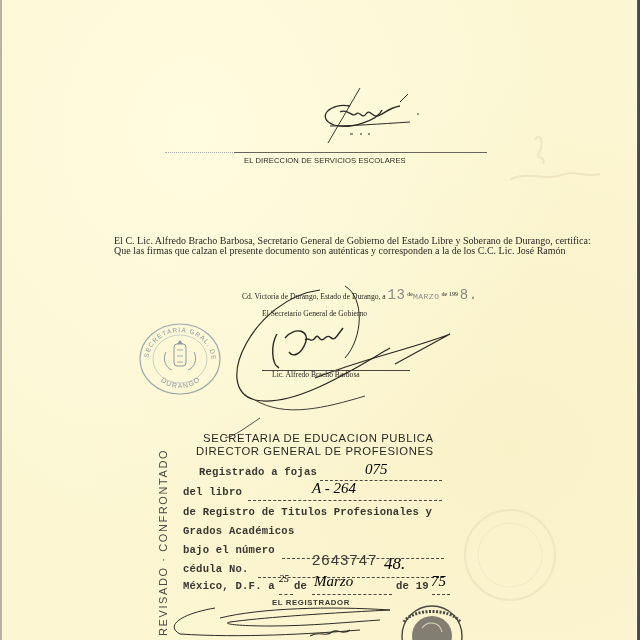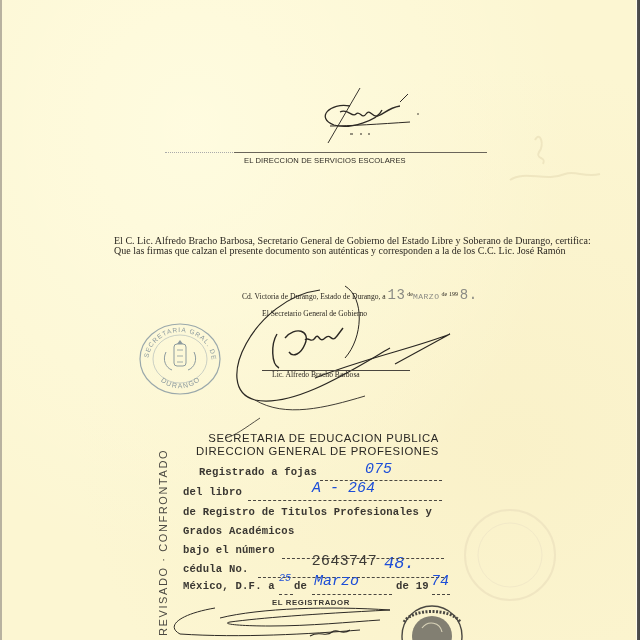--- a/index.html
+++ b/index.html
@@ -81,22 +81,22 @@
   .sep-header div { white-space: nowrap; }
   .sep-header .l1 { padding-left: 2px; text-align: right; }
   .reg-row {
     position: absolute; left: 183px; font-family: "Liberation Mono", monospace;
     font-size: 10.6px; font-weight: bold; color: #3a3732; white-space: nowrap; letter-spacing: 0.2px;
   }
   .fill-line {
     position: absolute; border-bottom: 1px dashed #4a4741; height: 14px;
   }
   .fill-val {
-    position: absolute; font-family: Liberation Mono, monospace; font-style: italic;
-    color: #1d4ed8; font-size: 15px; white-space: nowrap;
+    position: absolute; font-family: Liberation Serif, serif; font-style: italic;
+    color: #000000; font-size: 15px; white-space: nowrap;
   }
   .fill-val.typed {
     font-family: "Liberation Sans", sans-serif; font-style: normal; font-size: 15px; letter-spacing: 1px;
     color: #3d3b36;
   }
   .vertical-stamp {
     position: absolute; left: 157px; top: 636px;
     transform: rotate(-90deg); transform-origin: 0 0;
     font-family: "Liberation Sans", sans-serif; font-size: 11px; letter-spacing: 1.6px;
     color: #4b4942; white-space: nowrap;
@@ -175,21 +175,21 @@
   <path d="M70 60 C 80 48, 96 52, 90 66 C 86 76, 78 80, 74 74 M 90 62 C 94 58, 96 66, 100 60 C 104 54, 104 66, 110 60 C 116 54, 116 66, 122 58 L 128 50" stroke="#2a2722" stroke-width="1.4" fill="none"></path>
   <path d="M100 100 C 150 80, 200 70, 235 56 L 180 86" stroke="#2a2722" stroke-width="1.1" fill="none"></path>
   <path d="M40 122 C 70 140, 110 130, 150 118" stroke="#2a2722" stroke-width="0.9" fill="none"></path>
   <path d="M45 140 C 30 150, 20 158, 10 160" stroke="#2a2722" stroke-width="0.8" fill="none"></path>
 </svg>
 <div class="sig-line-2"></div>
 <div class="sec-name">Lic. Alfredo Bracho Barbosa</div>
 
 <div class="sep-header">
   <div class="l1">SECRETARIA DE EDUCACION PUBLICA</div>
-  <div>DIRECCION GENERAL DE PROFESIONES</div>
+  <div>DIRECTOR GENERAL DE PROFESIONES</div>
 </div>
 
 <div class="vertical-stamp">REVISADO  ·  CONFRONTADO</div>
 
 <div class="reg-row" style="top:466px;padding-left:16px;">Registrado a fojas</div>
 <div class="fill-line" style="left:320px;top:466px;width:122px;"></div>
 <div class="fill-val" style="left:365px;top:461px;">075</div>
 
 <div class="reg-row" style="top:486px;">del libro</div>
 <div class="fill-line" style="left:248px;top:486px;width:194px;"></div>
@@ -208,21 +208,21 @@
 <div class="fill-val typed" style="left:312px;top:551px;">2643747</div>
 
 <div class="reg-row" style="top:580px;">México, D.F. a</div>
 <div class="fill-line" style="left:279px;top:580px;width:14px;"></div>
 <div class="fill-val" style="left:279px;top:573px;font-size:10px;">25</div>
 <div class="reg-row" style="left:294px;top:580px;">de</div>
 <div class="fill-line" style="left:312px;top:580px;width:80px;"></div>
 <div class="fill-val" style="left:314px;top:573px;">Marzo</div>
 <div class="reg-row" style="left:396px;top:580px;">de 19</div>
 <div class="fill-line" style="left:432px;top:580px;width:18px;"></div>
-<div class="fill-val" style="left:431px;top:573px;">74</div>
+<div class="fill-val" style="left:431px;top:573px;">75</div>
 
 <div class="registrador">EL REGISTRADOR</div>
 
 <svg class="abs" style="left:160px;top:604px;" width="240" height="36">
   <path d="M60 14 C 100 4, 170 2, 230 6 C 150 10, 100 14, 70 18 C 60 20, 80 22, 110 22 C 150 22, 190 18, 220 16" stroke="#2e2b26" stroke-width="1" fill="none"></path>
   <path d="M55 4 C 20 10, 5 22, 20 30 C 80 34, 150 30, 200 26" stroke="#2e2b26" stroke-width="1" fill="none"></path>
   <path d="M150 32 C 160 26, 166 34, 172 28 C 178 24, 182 32, 190 26" stroke="#2e2b26" stroke-width="1.2" fill="none"></path>
 </svg>
 
 <svg class="seal-sep" viewBox="0 0 110 60">

